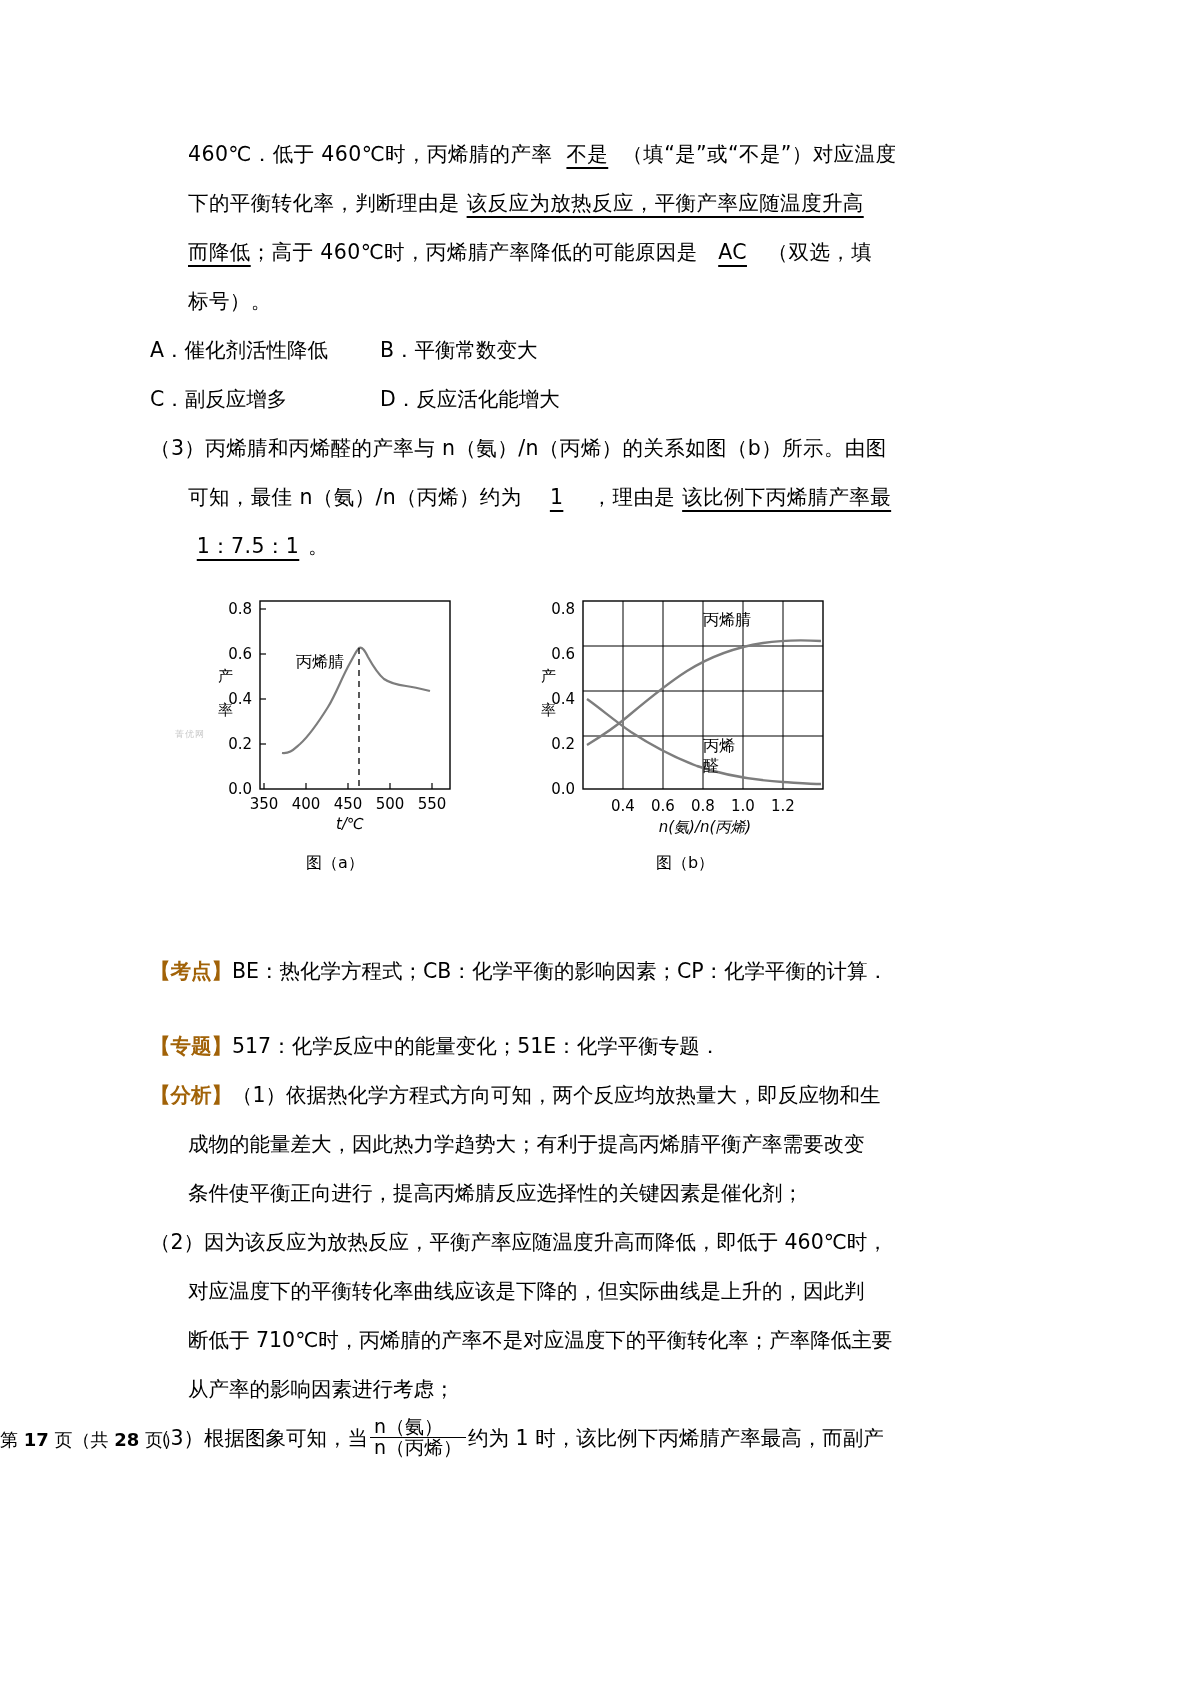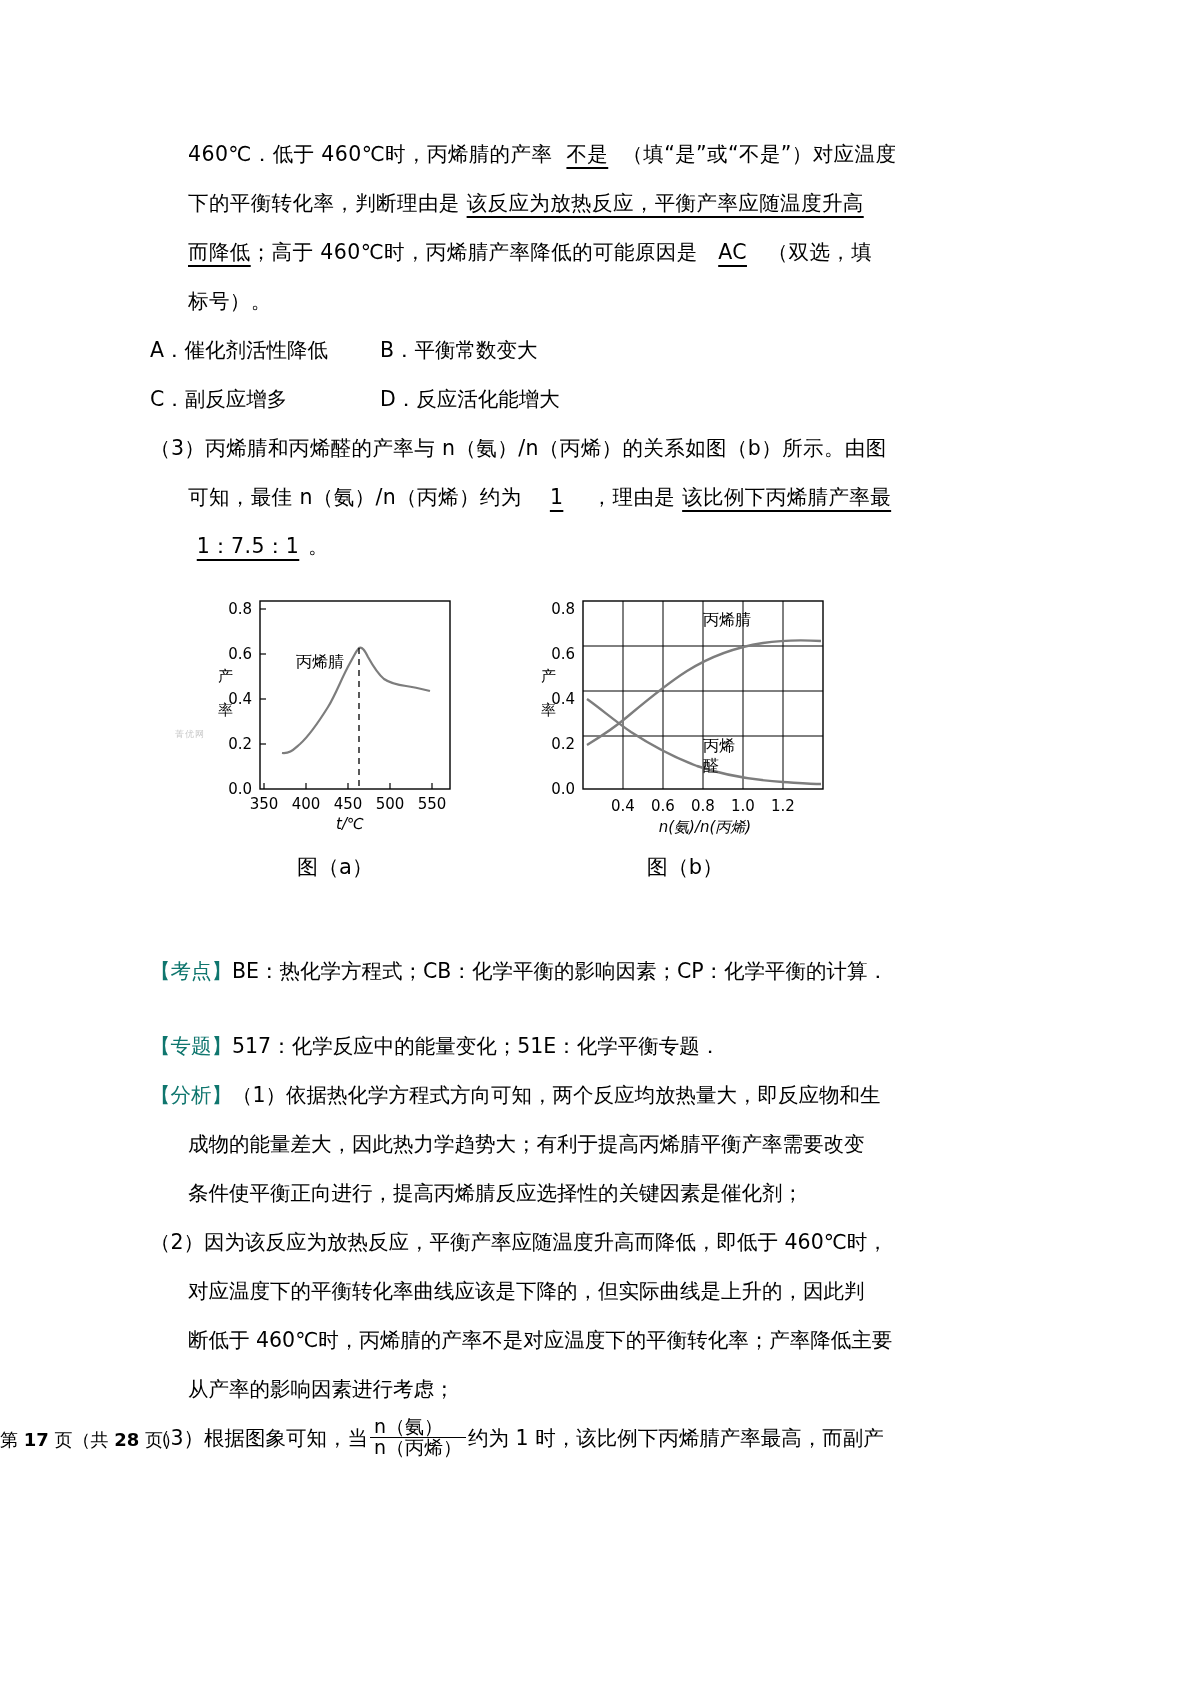--- a/index.html
+++ b/index.html
@@ -54,31 +54,31 @@
   }
   .fig{
     position:absolute;
     top:0;
   }
   .figA{ left:40px; }
   .figB{ left:355px; }
 
   .fig-caption{
     text-align:center;
-    font-size:21px;
+    font-size:16px;
     margin-top:10px;
   }
 
   
   .sec{
     font-size:20.5px;
     line-height:49px;
     white-space:nowrap;
   }
-  .tag{ color:#0f766e; font-weight:normal; }
+  .tag{ color:#a16207; font-weight:bold; }
   .sec-gap{ height:26px; }
 
   .frac{
     display:inline-block;
     vertical-align:middle;
     text-align:left;
     line-height:1.05;
     font-size:19px;
     margin:0 2px;
     position:relative;
@@ -244,21 +244,21 @@
     <span class="tag">【专题】</span><span>517：化学反应中的能量变化；51E：化学平衡专题．</span>
   </div>
 
   <div class="sec">
     <span class="tag">【分析】</span><span>（1）依据热化学方程式方向可知，两个反应均放热量大，即反应物和生</span>
   </div>
   <div class="sec indent-1"><span>成物的能量差大，因此热力学趋势大；有利于提高丙烯腈平衡产率需要改变</span></div>
   <div class="sec indent-1"><span>条件使平衡正向进行，提高丙烯腈反应选择性的关键因素是催化剂；</span></div>
   <div class="sec indent-0"><span>（2）因为该反应为放热反应，平衡产率应随温度升高而降低，即低于 460℃时，</span></div>
   <div class="sec indent-1"><span>对应温度下的平衡转化率曲线应该是下降的，但实际曲线是上升的，因此判</span></div>
-  <div class="sec indent-1"><span>断低于 460℃时，丙烯腈的产率不是对应温度下的平衡转化率；产率降低主要</span></div>
+  <div class="sec indent-1"><span>断低于 710℃时，丙烯腈的产率不是对应温度下的平衡转化率；产率降低主要</span></div>
   <div class="sec indent-1"><span>从产率的影响因素进行考虑；</span></div>
 
   <div class="sec indent-0">
     <span>（3）根据图象可知，当</span><span class="frac"><span class="num">n（氨）</span><span class="den">n（丙烯）</span></span><span>约为 1 时，该比例下丙烯腈产率最高，而副产</span>
   </div>
 
   <div class="footer">
     <span>第</span>&nbsp;<b>17</b>&nbsp;<span>页（共</span>&nbsp;<b>28</b>&nbsp;<span>页）</span>
   </div>
 

